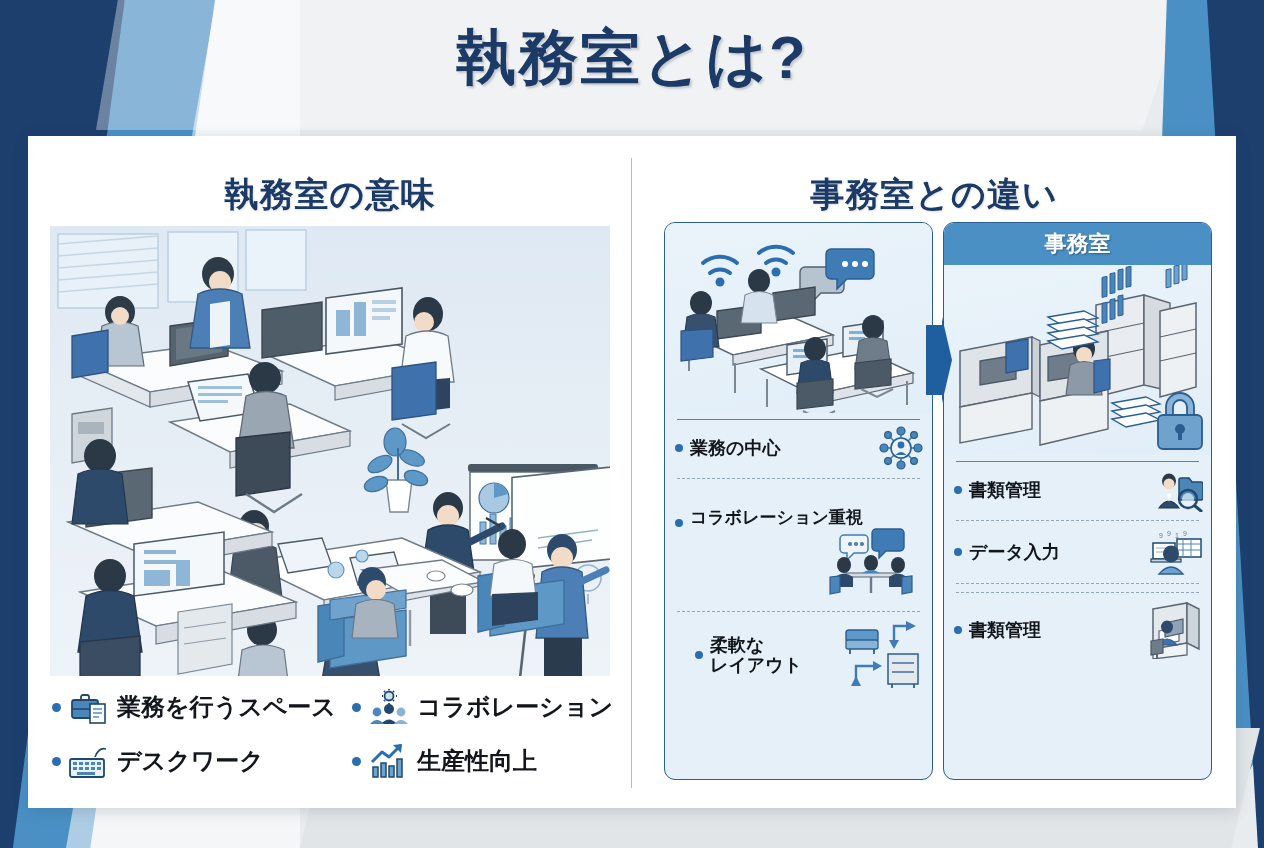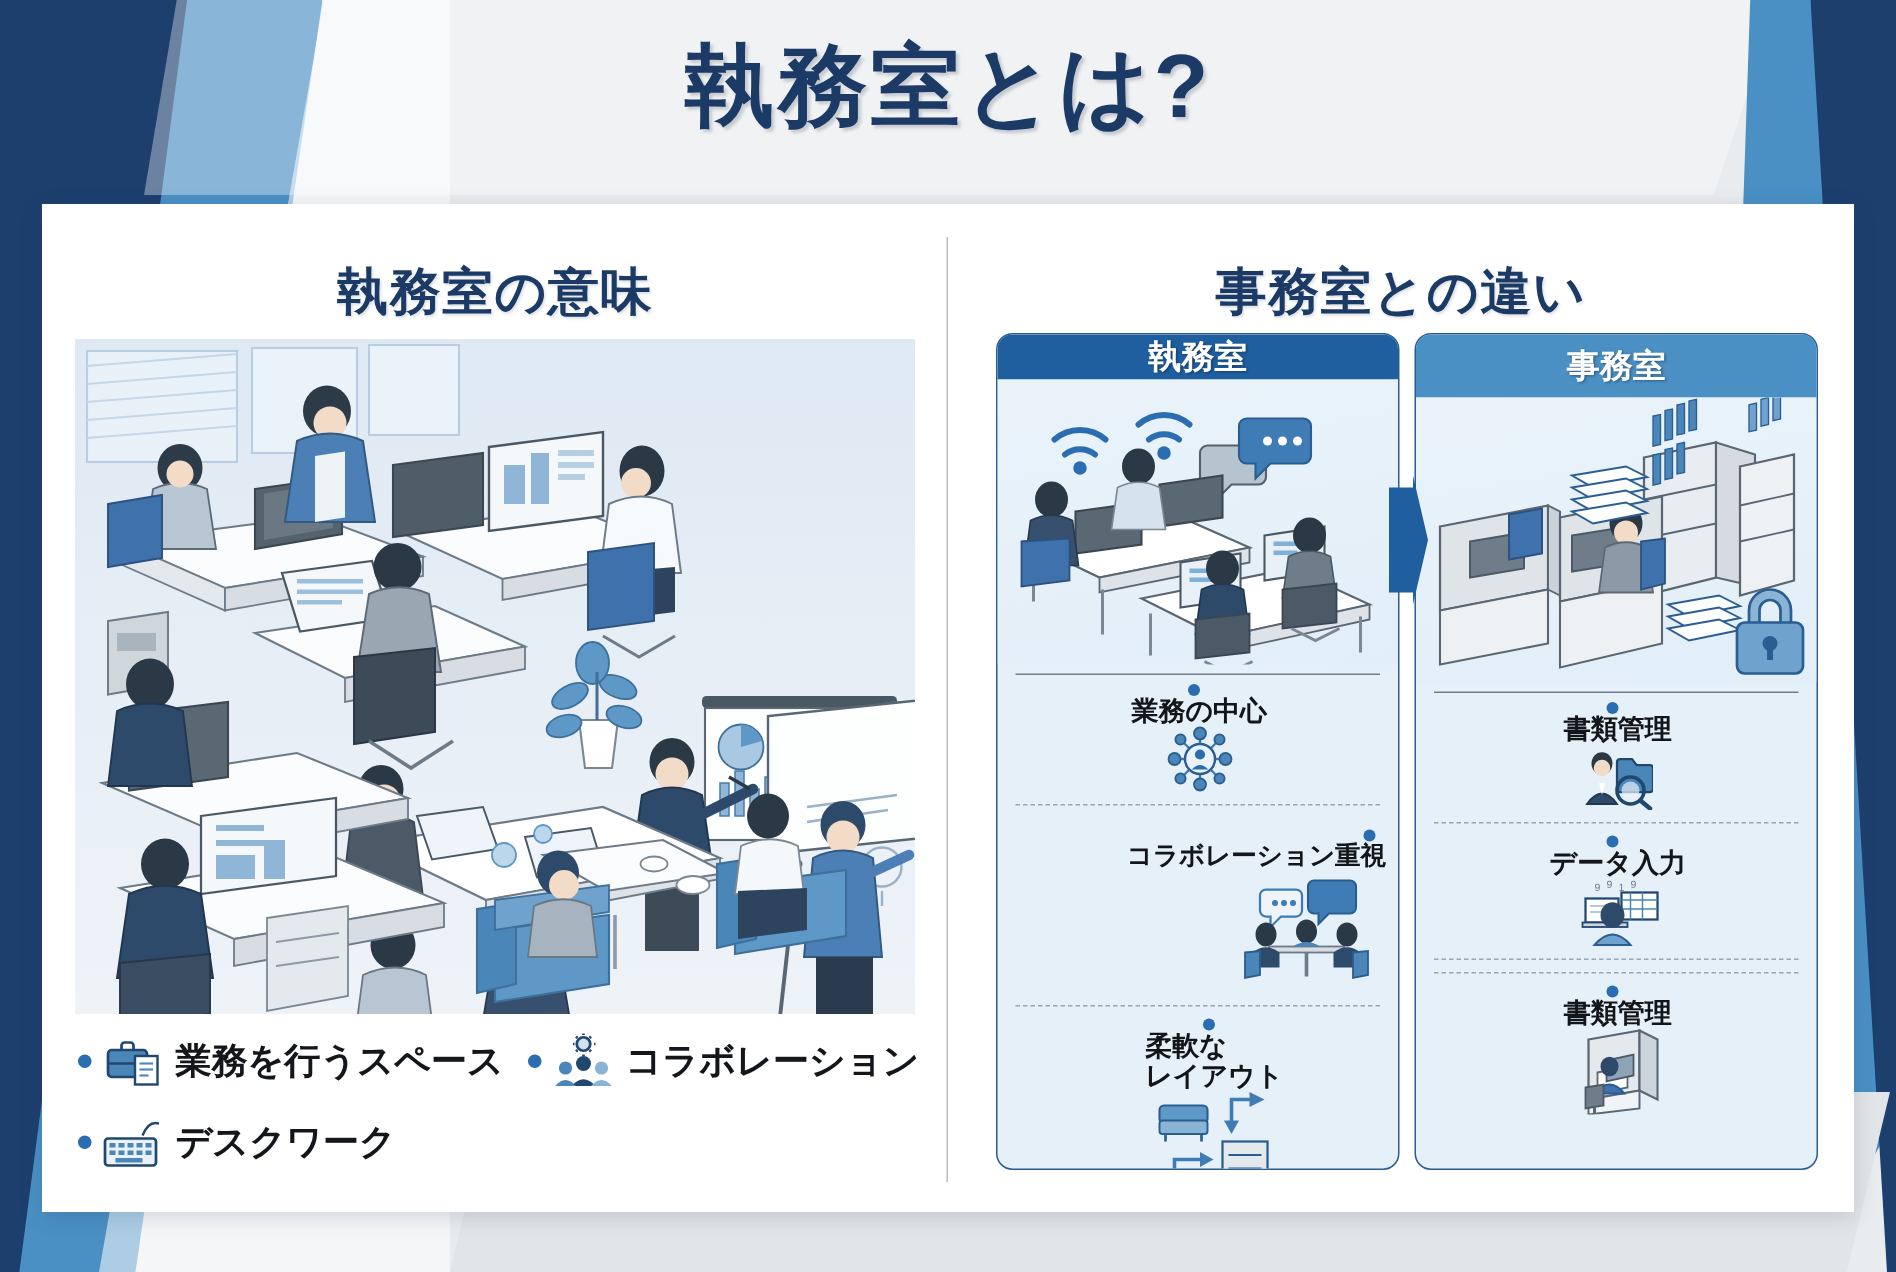--- a/index.html
+++ b/index.html
@@ -136,21 +136,21 @@
 
   .panel-illus {
     height: 190px; position: relative;
     background: linear-gradient(170deg,#eaf3fa,#e2eef8);
   }
   .panel-illus svg { display:block; }
 
   .panel-list { flex: 1; padding: 4px 0 6px; position: relative; }
   .pl-row {
     position: relative; display: flex; align-items: center;
-    padding: 0 8px 0 10px; min-height: 40px; flex-direction: column;
+    padding: 0 8px 0 10px; min-height: 40px;
   }
   .pl-dot {
     width: 8px; height: 8px; border-radius: 50%;
     background: #2a6db0; flex: 0 0 auto; margin-right: 7px;
   }
   .pl-label {
     font-size: 18px; font-weight: 700; color: #12161b;
     line-height: 1.12; flex: 1;
   }
   .pl-icon { width: 46px; height: 44px; flex: 0 0 auto; }
@@ -488,38 +488,53 @@
                   <rect x="23" y="25" width="4" height="3"></rect>
                 <rect x="29" y="25" width="4" height="3"></rect>
                 <rect x="9" y="30" width="18" height="3"></rect>
               </g>
               <path d="M27 15 q4 -10 11 -8" fill="none" stroke="#20476e" stroke-width="1.6"></path>
             </svg>
           </span>
           <span class="lb-label">デスクワーク</span>
         </div>
 
+        <div class="lb-item">
+          <span class="lb-dot"></span>
+          <span class="lb-icon">
+            <svg width="42" height="38" viewBox="0 0 42 38">
+              <g fill="#6fa3cd" stroke="#20476e" stroke-width="1.5">
+                <rect x="5" y="25" width="5" height="10"></rect>
+                  <rect x="13" y="21" width="5" height="14"></rect>
+                <rect x="21" y="24" width="5" height="11"></rect>
+                  <rect x="29" y="17" width="5" height="18"></rect>
+              </g>
+              <path d="M4 20 L14 10 L21 15 L33 3" fill="none" stroke="#2a6db0" stroke-width="3" stroke-linejoin="round"></path>
+              <path d="M25 3 L34 2 L33 11 Z" fill="#2a6db0"></path>
+            </svg>
+          </span>
+          <span class="lb-label">生産性向上</span>
+        </div>
       </div>
     </div>
 
     <div id="col-divider"></div>
 
     <div class="col-right">
       <div class="section-head">事務室との違い</div>
 
       <div id="compare-wrap">
 
         <span id="flow-arrow">
           <svg width="26" height="86" viewBox="0 0 26 86">
             <path d="M0 8 L16 8 L16 0 L26 43 L16 86 L16 78 L0 78 Z" fill="#1f5fa0"></path>
           </svg>
         </span>
 
         <div class="panel">
-          <div class="panel-head dark">執務室</div>
 
           <div class="panel-illus">
             <svg width="266" height="190" viewBox="0 0 266 190">
 
               <g fill="none" stroke="#2a6db0" stroke-width="4" stroke-linecap="round">
                 <path d="M38 40 a26 26 0 0 1 34 0"></path>
                   <path d="M45 50 a16 16 0 0 1 20 0"></path>
               </g>
               <circle cx="55" cy="59" r="4.5" fill="#2a6db0"></circle>
 

